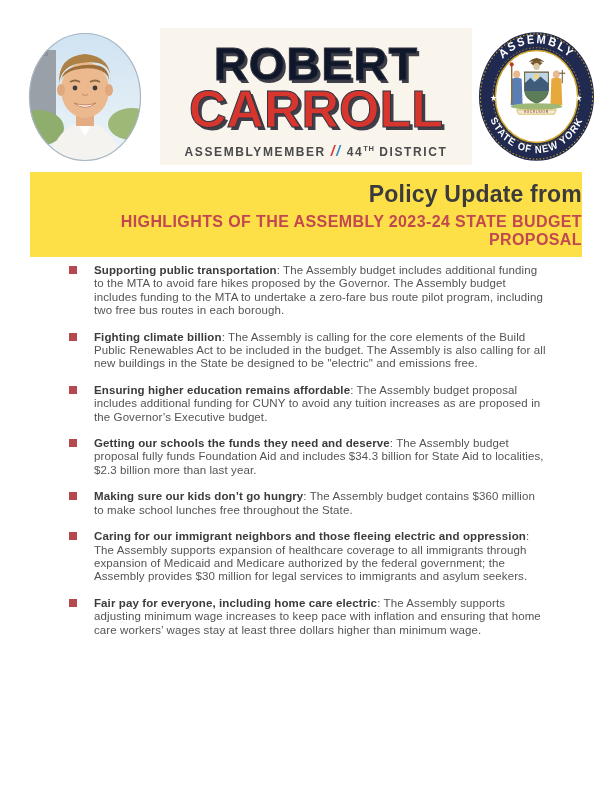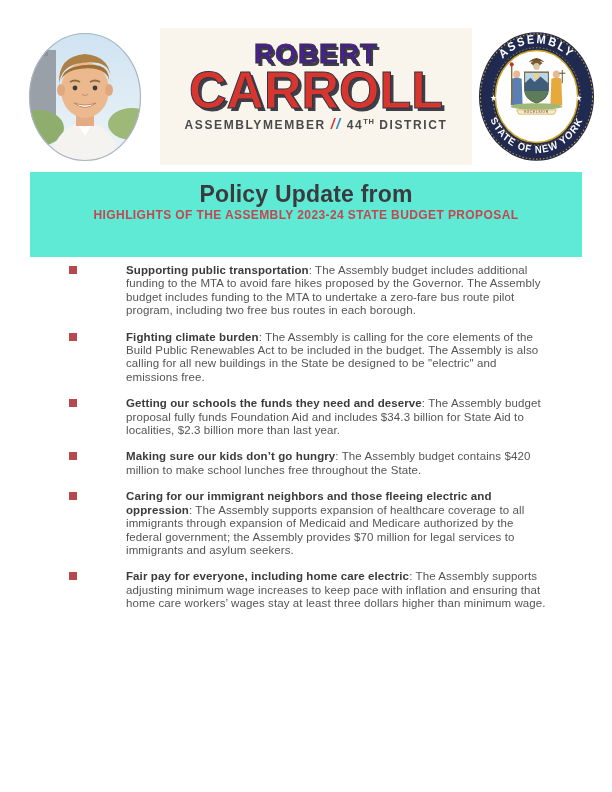--- a/index.html
+++ b/index.html
@@ -10,53 +10,53 @@
   }
   .page{position:relative;width:612px;height:792px;background:#ffffff;overflow:hidden;}
 
   
   .photo{position:absolute;left:28px;top:32px;width:114px;height:130px;}
   .logo-block{
     position:absolute;left:160px;top:28px;width:312px;height:137px;
     background:#faf5ec;text-align:center;
   }
   .logo-first{
-    margin-top:12px;font-size:28px;font-weight:bold;line-height:1;
-    color:#4c1d95;letter-spacing:1px;
+    margin-top:12px;font-size:47px;font-weight:bold;line-height:1;
+    color:#0f172a;letter-spacing:1px;
     text-shadow:2.5px 2.5px 0 #3f3f49;
     -webkit-text-stroke:1px #343441;
   }
   .logo-last{
     margin-top:-4px;font-size:52px;font-weight:bold;line-height:1;
     color:#d7362f;letter-spacing:0px;
     text-shadow:3px 3px 0 #3f3f49;
     -webkit-text-stroke:1px #343441;
   }
   .logo-tagline{
-    font-size:12px;font-weight:bold;color:#4a4a4c;
+    margin-top:8px;font-size:12px;font-weight:bold;color:#4a4a4c;
     letter-spacing:1.6px;
   }
   .logo-tagline sup{font-size:7.5px;letter-spacing:0.5px;}
   .slash{font-size:14px;font-weight:bold;font-style:italic;}
   .slash-red{color:#d7362f;}
   .slash-blue{color:#2e8ac2;}
   .seal{position:absolute;left:477px;top:30px;width:119px;height:133px;}
 
   
   .title-box{
     position:absolute;left:30px;top:172px;width:552px;height:85px;
-    background:#5eead4;text-align:center;
+    background:#fde047;text-align:right;
   }
   .title-line{font-size:23px;line-height:27px;font-weight:bold;color:#3b3b3d;letter-spacing:0.2px;}
   .title-line.first{padding-top:9px;}
-  .subtitle{font-size:12px;font-weight:bold;color:#c24750;letter-spacing:0.4px;}
+  .subtitle{margin-top:5px;font-size:16px;font-weight:bold;color:#c24750;letter-spacing:0.4px;}
 
   
   .content{position:absolute;left:69px;top:264px;width:478px;}
-  .bullet-item{display:flex;margin-bottom:13px;gap:32px;}
+  .bullet-item{display:flex;margin-bottom:13px;}
   .bullet-square{
     flex:none;width:8px;height:8px;background:#b5494d;margin-top:2px;margin-right:17px;
   }
   .bullet-text{
     margin:0;font-size:11.5px;line-height:13.4px;color:#545456;letter-spacing:0.1px;
   }
   .bullet-text strong{color:#3b3b3d;}
 </style>
 </head>
 <body>
@@ -159,38 +159,42 @@
 
   <div class="content">
 
     <div class="bullet-item">
       <span class="bullet-square"></span>
       <p class="bullet-text"><strong>Supporting public transportation</strong><span>: The Assembly budget includes additional funding to the MTA to avoid fare hikes proposed by the Governor. The Assembly budget includes funding to the MTA to undertake a zero-fare bus route pilot program, including two free bus routes in each borough.</span></p>
     </div>
 
     <div class="bullet-item">
       <span class="bullet-square"></span>
-      <p class="bullet-text"><strong>Fighting climate burden</strong><span>: The Assembly is calling for the core elements of the Build Public Renewables Act to be included in the budget. The Assembly is also calling for all new buildings in the State be designed to be "electric" and emissions free.</span></p>
-    </div>
-
+      <p class="bullet-text"><strong>Fighting climate billion</strong><span>: The Assembly is calling for the core elements of the Build Public Renewables Act to be included in the budget. The Assembly is also calling for all new buildings in the State be designed to be "electric" and emissions free.</span></p>
+    </div>
+
+    <div class="bullet-item">
+      <span class="bullet-square"></span>
+      <p class="bullet-text"><strong>Ensuring higher education remains affordable</strong><span>: The Assembly budget proposal includes additional funding for CUNY to avoid any tuition increases as are proposed in the Governor’s Executive budget.</span></p>
+    </div>
 
     <div class="bullet-item">
       <span class="bullet-square"></span>
       <p class="bullet-text"><strong>Getting our schools the funds they need and deserve</strong><span>: The Assembly budget proposal fully funds Foundation Aid and includes $34.3 billion for State Aid to localities, $2.3 billion more than last year.</span></p>
     </div>
 
     <div class="bullet-item">
       <span class="bullet-square"></span>
-      <p class="bullet-text"><strong>Making sure our kids don’t go hungry</strong><span>: The Assembly budget contains $420 million to make school lunches free throughout the State.</span></p>
-    </div>
-
-
-    <div class="bullet-item">
-      <span class="bullet-square"></span>
-      <p class="bullet-text"><strong>Caring for our immigrant neighbors and those fleeing electric and oppression</strong><span>: The Assembly supports expansion of healthcare coverage to all immigrants through expansion of Medicaid and Medicare authorized by the federal government; the Assembly provides $70 million for legal services to immigrants and asylum seekers.</span></p>
+      <p class="bullet-text"><strong>Making sure our kids don’t go hungry</strong><span>: The Assembly budget contains $360 million to make school lunches free throughout the State.</span></p>
+    </div>
+
+
+    <div class="bullet-item">
+      <span class="bullet-square"></span>
+      <p class="bullet-text"><strong>Caring for our immigrant neighbors and those fleeing electric and oppression</strong><span>: The Assembly supports expansion of healthcare coverage to all immigrants through expansion of Medicaid and Medicare authorized by the federal government; the Assembly provides $30 million for legal services to immigrants and asylum seekers.</span></p>
     </div>
 
     <div class="bullet-item">
       <span class="bullet-square"></span>
       <p class="bullet-text"><strong>Fair pay for everyone, including home care electric</strong><span>: The Assembly supports adjusting minimum wage increases to keep pace with inflation and ensuring that home care workers’ wages stay at least three dollars higher than minimum wage.</span></p>
     </div>
 
 
   </div>
 </div>

